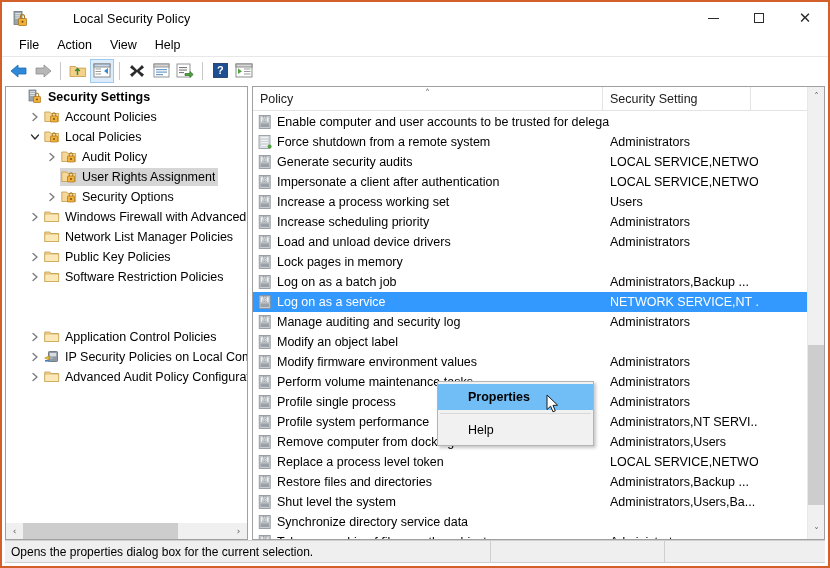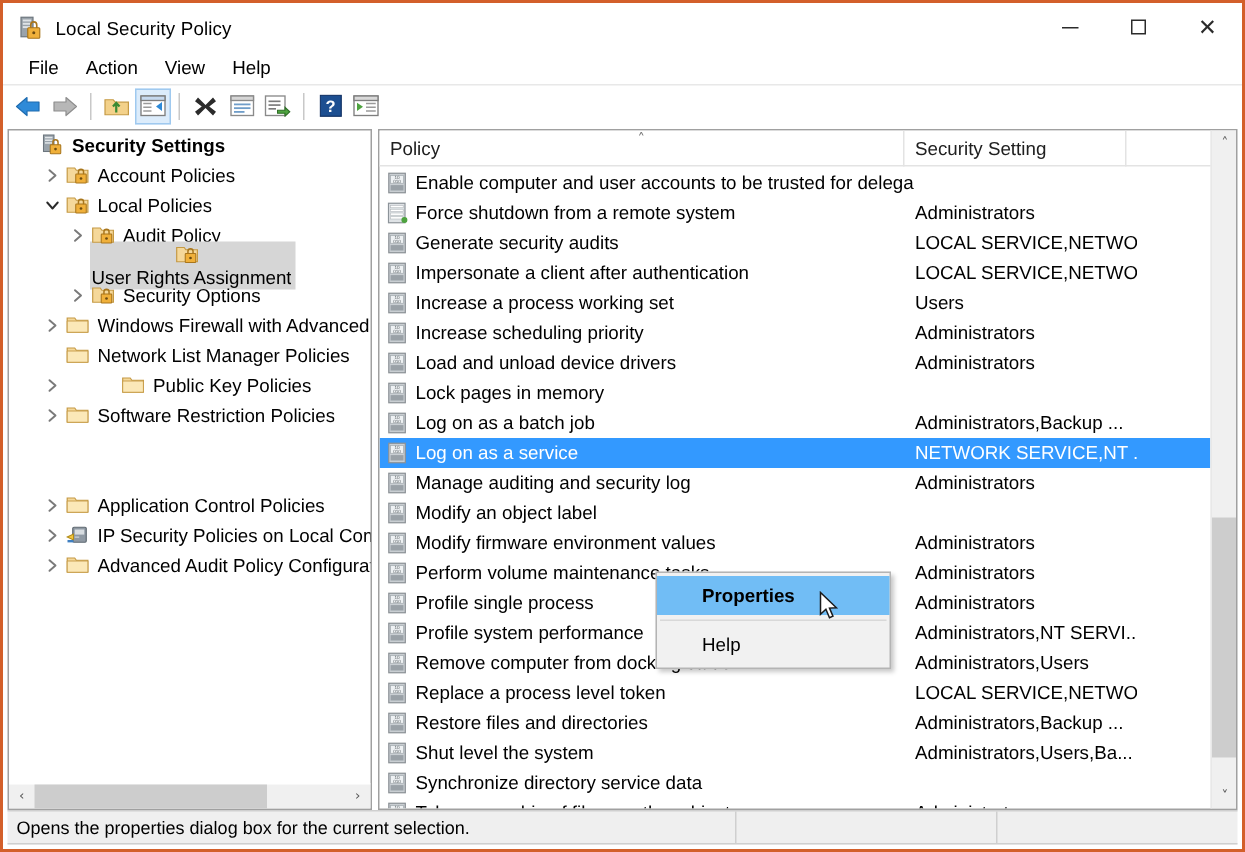--- a/index.html
+++ b/index.html
@@ -22,20 +22,21 @@
   }
 
   
   .titlebar {
     position: absolute;
     left: 0; top: 0;
     width: 826px; height: 33px;
     background: #ffffff;
     display: flex;
     align-items: center;
+    gap: 36px;
   }
   .title-icon {
     width: 18px; height: 18px;
     margin-left: 9px; margin-right: 8px;
     position: relative;
     flex: none;
   }
   .title-text {
     font-size: 12.5px;
     color: #000000;
@@ -168,21 +169,20 @@
     overflow: hidden;
     text-overflow: clip;
   }
   .tree-row .sel-wrap {
     display: inline-flex;
     align-items: center;
     padding: 1px 3px 1px 1px;
   }
   .tree-row.selected .sel-wrap {
     background: #d6d6d6;
-    flex-direction: column;
   }
 
   .tree-hscroll {
     position: absolute;
     left: 0; bottom: 0;
     width: 100%; height: 17px;
     background: #f0f0f0;
     border-top: 1px solid #ffffff;
     display: flex;
     align-items: center;
@@ -616,21 +616,21 @@
           <div class="tree-row" style="padding-left: 21px;">
             <span class="expander"></span>
             <span class="sel-wrap">
               <span class="t-icon"><svg width="16" height="16" viewBox="0 0 16 16">
                   <path d="M0.8 3 h5 l1.1 1.5 H14.6 v8 H0.8 Z" fill="#f5d89a" stroke="#c59a45" stroke-width="0.8"></path>
                   <path d="M0.8 5 H14.6 v7.5 H0.8 Z" fill="#fbe8b8" stroke="#c59a45" stroke-width="0.6"></path>
                 </svg></span>
               <span class="t-label">Network List Manager Policies</span>
             </span>
           </div>
-          <div class="tree-row" style="padding-left: 21px; gap: 37px;">
+          <div class="tree-row" style="padding-left: 21px;">
             <span class="expander">
               <svg width="10" height="10" viewBox="0 0 10 10">
                 <path d="M3 1.5 L7 5 L3 8.5" fill="none" stroke="#7a7a7a" stroke-width="1.3" stroke-linecap="round" stroke-linejoin="round"></path>
               </svg>
             </span>
             <span class="sel-wrap">
               <span class="t-icon"><svg width="16" height="16" viewBox="0 0 16 16">
                   <path d="M0.8 3 h5 l1.1 1.5 H14.6 v8 H0.8 Z" fill="#f5d89a" stroke="#c59a45" stroke-width="0.8"></path>
                   <path d="M0.8 5 H14.6 v7.5 H0.8 Z" fill="#fbe8b8" stroke="#c59a45" stroke-width="0.6"></path>
                 </svg></span>

